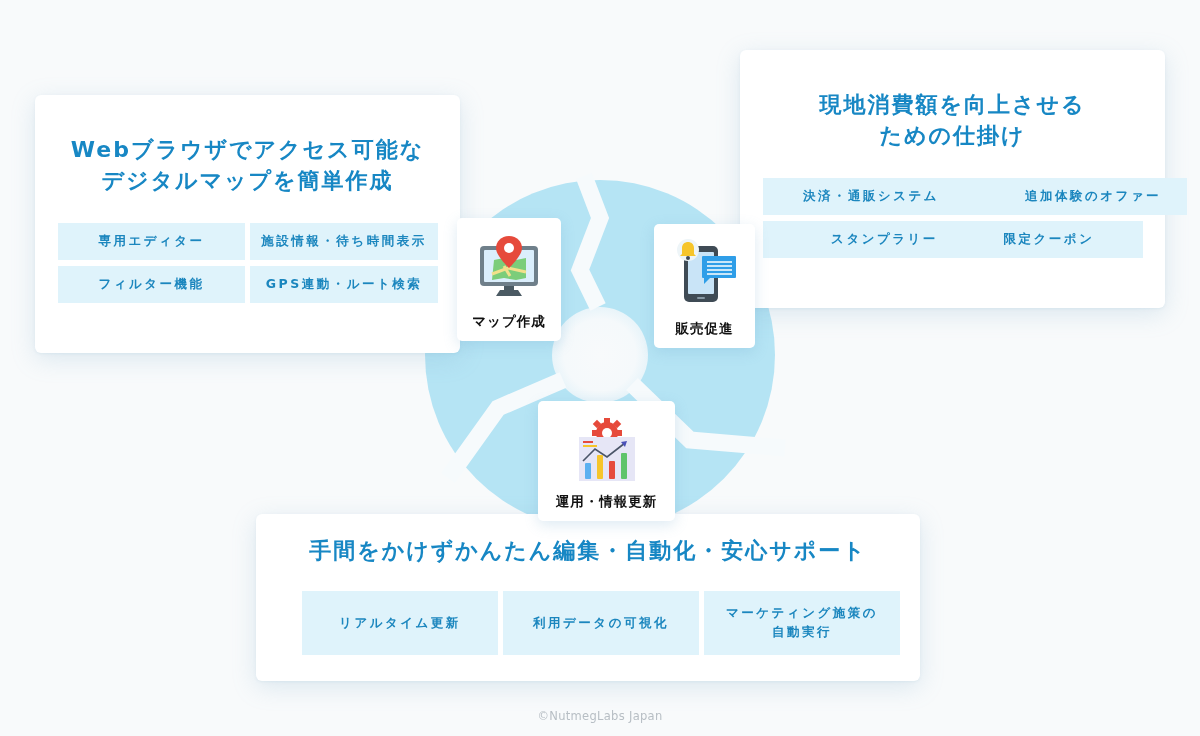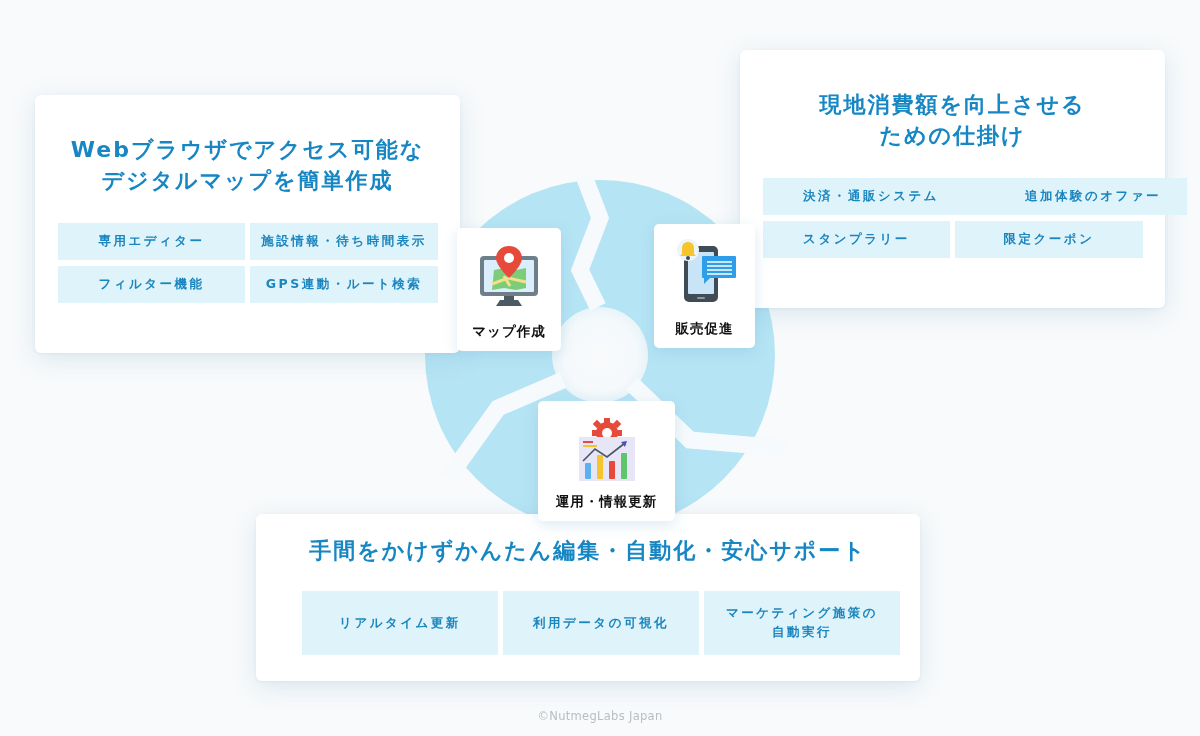--- a/index.html
+++ b/index.html
@@ -71,35 +71,35 @@
   <div class="tag" style="left:215px; top:171px; width:188px; height:37px;">GPS連動・ルート検索</div>
 </div>
 
 <div class="card" style="left:740px; top:50px; width:425px; height:258px;">
   <div class="card-title" style="position:absolute; top:40px; left:0; right:0; font-size:22px;">
     <div>現地消費額を向上させる</div>
     <div>ための仕掛け</div>
   </div>
   <div class="tag" style="left:23px; top:128px; width:216px; height:37px;">決済・通販システム</div>
   <div class="tag" style="left:215px; top:128px; width:188px; height:37px;padding-left:44px;">追加体験のオファー</div>
-  <div class="tag" style="left:23px; top:171px; width:187px; height:37px;">スタンプラリー</div>
+  <div class="tag" style="left:23px; top:171px; width:187px; height:37px;padding-left:28px;">スタンプラリー</div>
   <div class="tag" style="left:215px; top:171px; width:188px; height:37px;">限定クーポン</div>
 </div>
 
 <div class="card" style="left:256px; top:514px; width:664px; height:167px;">
   <div class="card-title" style="position:absolute; top:22px; left:0; right:0; font-size:22px;">手間をかけずかんたん編集・自動化・安心サポート</div>
   <div class="tag" style="left:46px; top:77px; width:196px; height:64px;">リアルタイム更新</div>
   <div class="tag" style="left:247px; top:77px; width:196px; height:64px;">利用データの可視化</div>
   <div class="tag" style="left:448px; top:77px; width:196px; height:64px; flex-direction:column;">
     <span>マーケティング施策の</span>
     <span>自動実行</span>
   </div>
 </div>
 
-<div class="node" style="left:457px; top:228px; width:104px; height:123px;">
+<div class="node" style="left:457px; top:218px; width:104px; height:123px;">
   <svg width="70" height="70" viewBox="0 0 70 70" style="left:17px; top:14px;">
     <rect x="6" y="14" width="58" height="40" rx="4" fill="#6f7f8a"></rect>
     <rect x="10" y="18" width="50" height="32" rx="1" fill="#dbeefc"></rect>
     <polygon points="20,28 30,26 42,28 52,26 52,46 42,48 30,46 18,48" fill="#7ccd7a"></polygon>
     <path d="M18,42 L34,36 L52,40" stroke="#f2e08b" stroke-width="3" fill="none"></path>
     <path d="M30,34 L36,44" stroke="#f2e08b" stroke-width="3" fill="none"></path>
     <path d="M35,4 C27,4 22,10 22,16 C22,24 35,36 35,36 C35,36 48,24 48,16 C48,10 43,4 35,4 Z" fill="#e64a3b"></path>
     <circle cx="35" cy="16" r="5" fill="#ffffff"></circle>
     <rect x="30" y="54" width="10" height="5" fill="#4b5a63"></rect>
     <path d="M22,64 L26,58 L44,58 L48,64 Z" fill="#4b5a63"></path>

